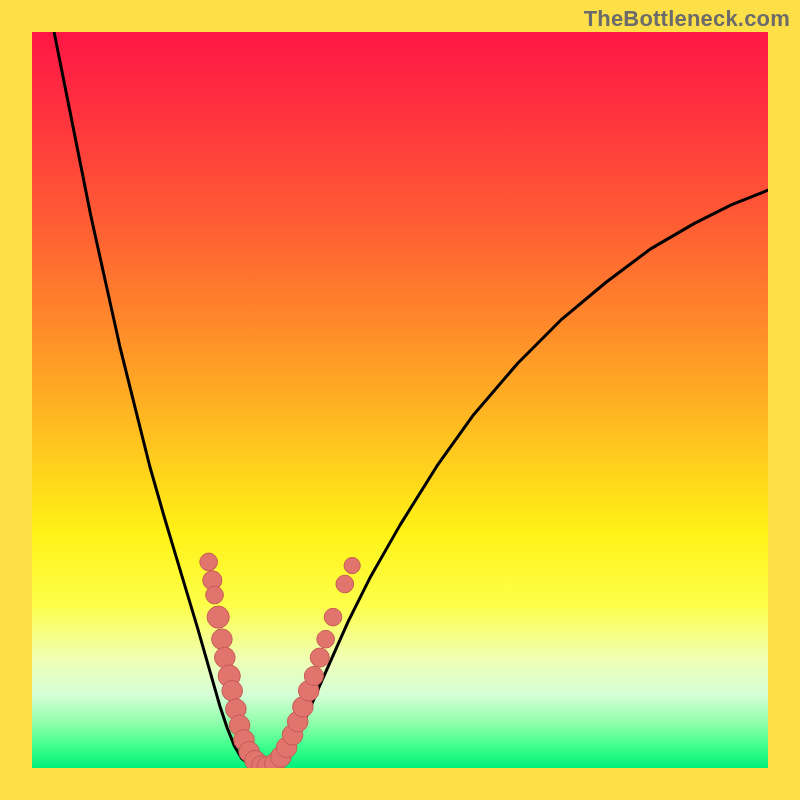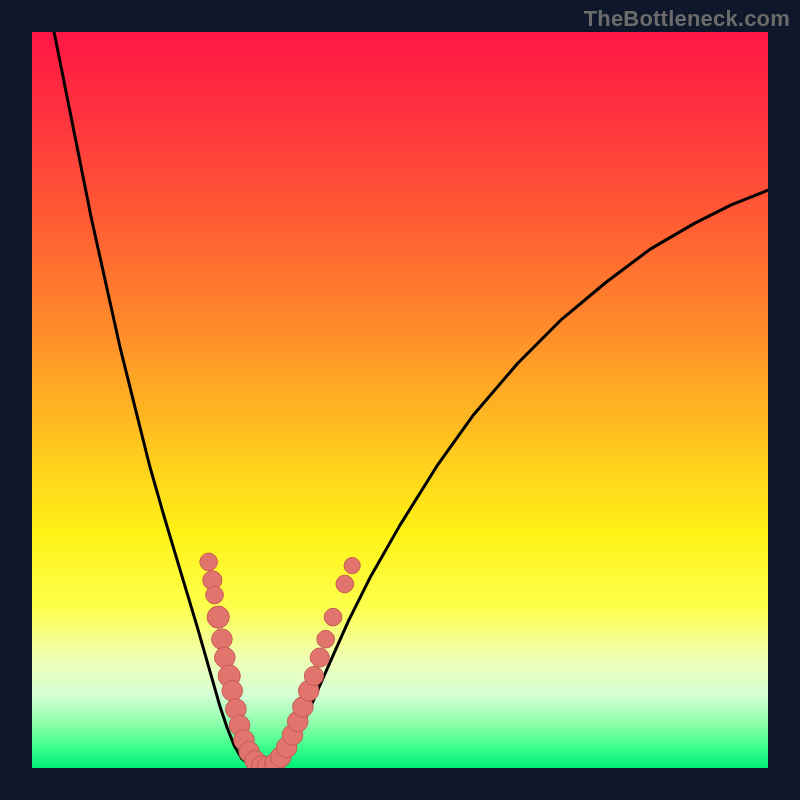--- a/index.html
+++ b/index.html
@@ -10,21 +10,21 @@
     overflow: hidden;
     background: #000;
     font-family: Arial, Helvetica, sans-serif;
   }
   .frame {
     position: absolute;
     top: 0;
     left: 0;
     width: 800px;
     height: 800px;
-    background: #0f172a;
+    background: #fde047;
   }
   .plot {
     position: absolute;
     top: 32px;
     left: 32px;
     width: 736px;
     height: 736px;
     overflow: hidden;
   }
   .watermark {

